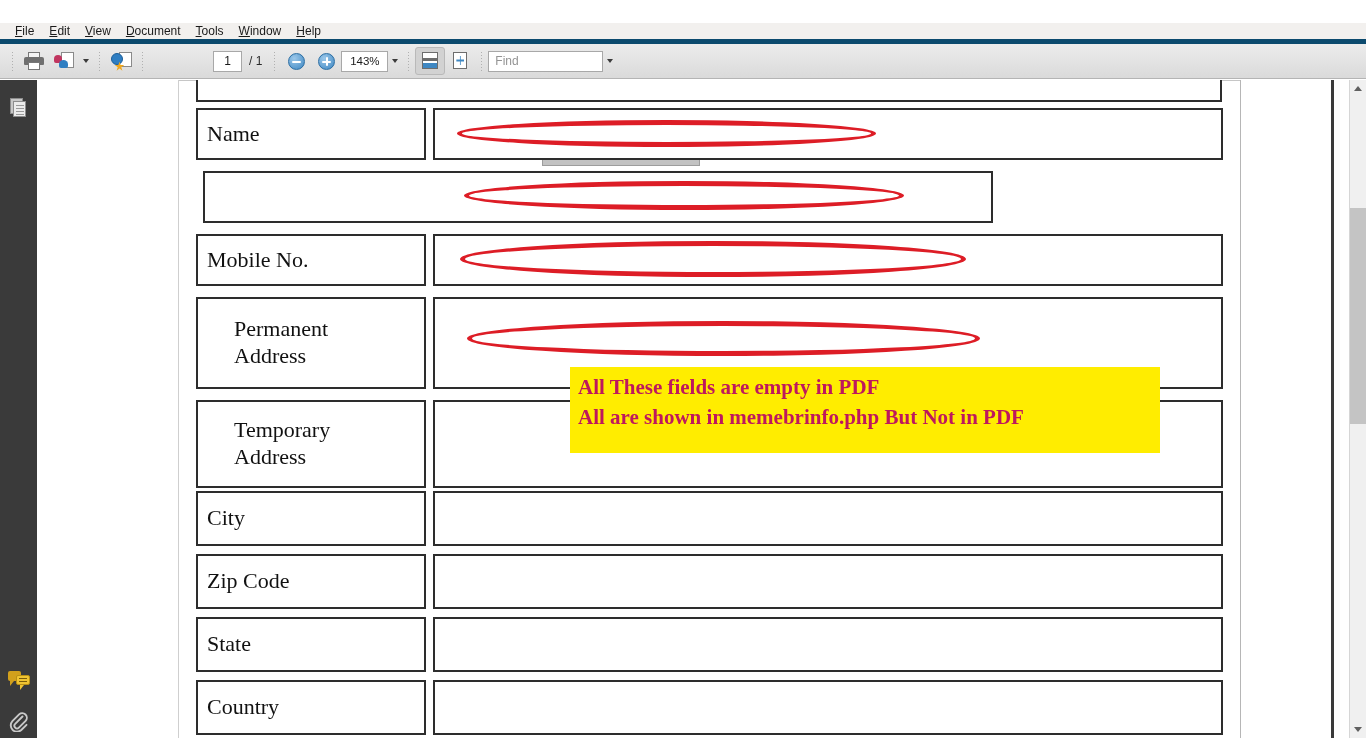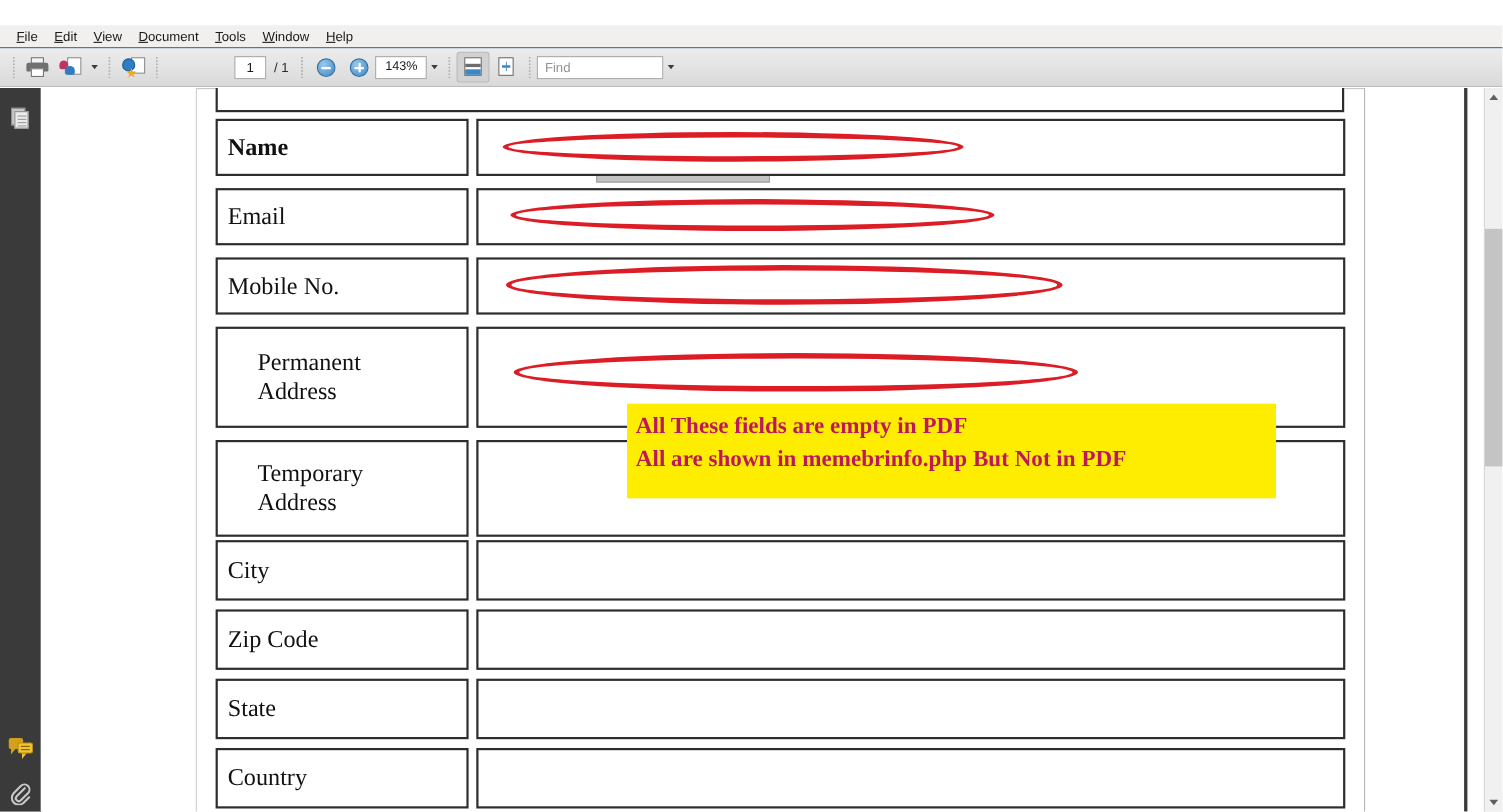--- a/index.html
+++ b/index.html
@@ -54,21 +54,21 @@
   .wbtn.close { background: #c9544f; color: #ffffff; width: 45px; }
   .wbtn .min-glyph { display:block; width: 11px; height: 2px; background: #4a4a4a; margin-top: 5px;}
   .wbtn .max-glyph { display:block; width: 11px; height: 10px; border: 1.6px solid #4a4a4a; box-sizing: border-box; position: relative;}
   .wbtn .max-glyph:after { content:""; position:absolute; left: 2px; top:-4px; width: 11px; height: 3px; border: 1.6px solid #4a4a4a; border-bottom: none; box-sizing: border-box;}
 
   
   #menubar {
     position: absolute; left: 0; top: 23px;
     width: 1366px; height: 21px;
     background: #f2f0ee;
-    border-bottom: 1px solid #0c4a6e;
+    border-bottom: 5px solid #0c4a6e;
     display: flex; align-items: center;
     padding-left: 8px;
     box-sizing: border-box;
   }
   .menu-item {
     font-size: 12px; color: #1a1a1a;
     padding: 2px 7px; margin-right: 1px;
     white-space: nowrap;
   }
   .menu-item u { text-decoration: underline; }
@@ -419,31 +419,28 @@
     <div id="page">
       <div class="page-edge" id="page-edge-left"></div>
       <div id="page-top-line"></div>
       <div class="page-edge" id="page-edge-right"></div>
 
       <div id="partial-row"></div>
       <div id="partial-field"></div>
 
       <div id="rows">
           <div class="row" style="left: 159px; top: 28px;">
-            <div class="cell label" style="height: 52px; font-weight: bold;">
+            <div class="cell label" style="height: 52px;">
               <span class="txt">Name</span>
             </div>
             <div class="cell value" style="margin-left: 7px; height: 52px;">
               <span class="txt"></span>
             </div>
           </div>
           <div class="row" style="left: 159px; top: 91px;">
-            <div class="cell label" style="height: 52px;">
-              <span class="txt">Email</span>
-            </div>
             <div class="cell value" style="margin-left: 7px; height: 52px;">
               <span class="txt"></span>
             </div>
           </div>
           <div class="row" style="left: 159px; top: 154px;">
             <div class="cell label" style="height: 52px;">
               <span class="txt">Mobile No.</span>
             </div>
             <div class="cell value" style="margin-left: 7px; height: 52px;">
               <span class="txt"></span>

